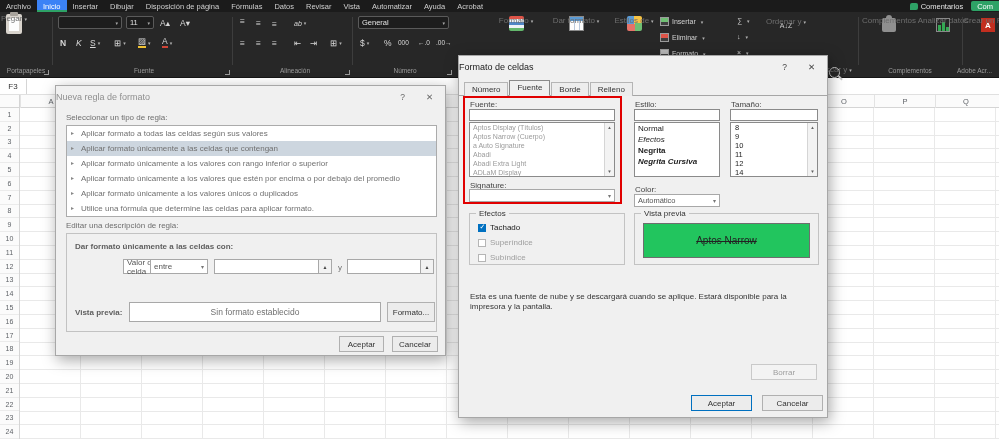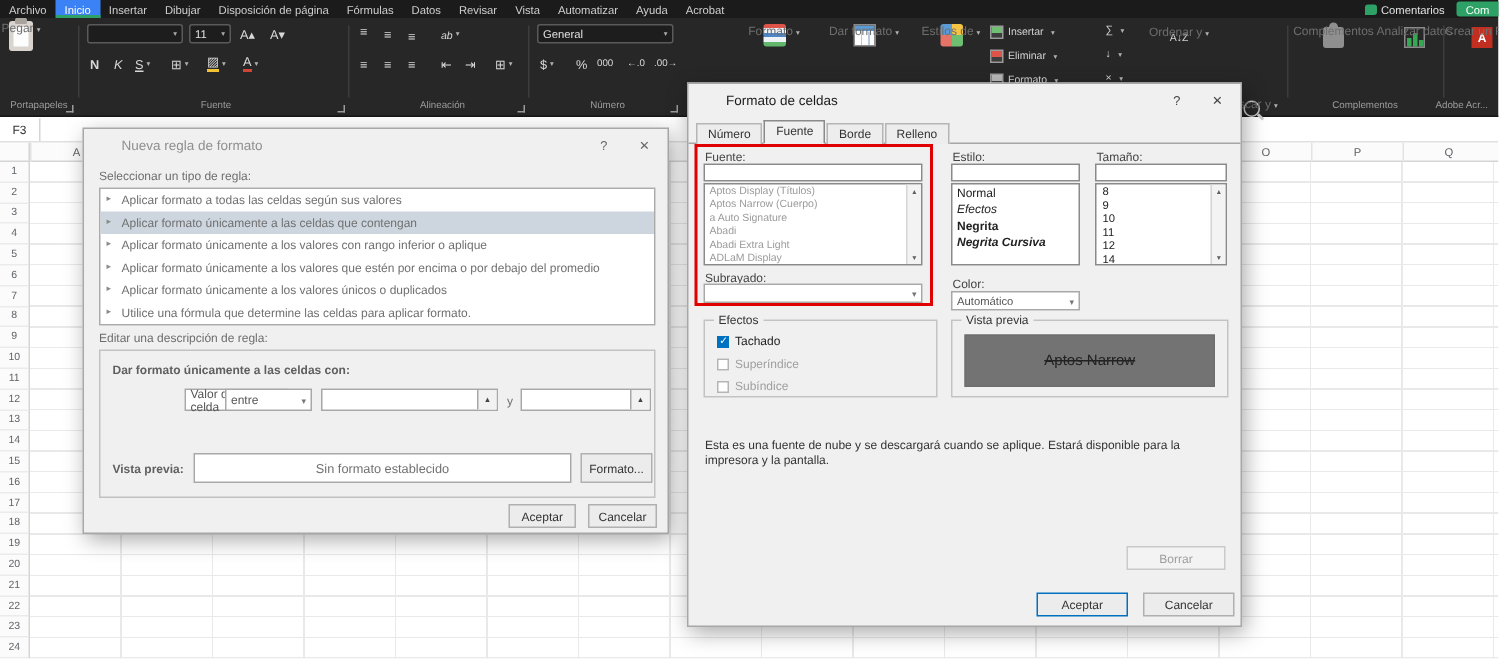--- a/index.html
+++ b/index.html
@@ -73,21 +73,21 @@
 .colhead{height:13px;display:flex;align-items:center;justify-content:center;font-size:7.5px;color:#5f6368;border-left:1px solid #e3e3e3;}
 #colhead-a{position:absolute;left:20px;top:0;width:61px;}
 #right-cols{position:absolute;left:813px;top:0;display:flex;}
 #right-cols .colhead{width:61px;}
 #rowheaders{position:absolute;left:0;top:108px;width:20px;height:331px;border-right:1px solid #d5d5d5;display:grid;grid-auto-rows:1fr;z-index:1;background:#fbfbfb;}
 .rowhead{display:flex;align-items:center;justify-content:center;font-size:7px;color:#5f6368;border-bottom:1px solid #ebebeb;}
 #gridlines{position:absolute;left:20px;top:108px;right:0;bottom:0;z-index:0;background-image:repeating-linear-gradient(to bottom,transparent 0 12.8px,#e9e9e9 12.8px 13.8px),repeating-linear-gradient(to right,transparent 0 60px,#e9e9e9 60px 61px);}
 
 
 .dialog{position:absolute;background:#f0f0f0;border:1px solid #a7a7a7;box-shadow:2px 4px 14px rgba(0,0,0,.35);}
-.dlg-title{position:absolute;left:0;top:0;right:56px;height:21px;display:flex;align-items:center;padding-left:25px;font-size:9px;white-space:nowrap;overflow:hidden;}
+.dlg-title{position:absolute;left:0;top:0;right:56px;height:21px;display:flex;align-items:center;padding-left:0;font-size:9px;white-space:nowrap;overflow:hidden;}
 .dlg-btns{position:absolute;right:2px;top:0;display:flex;height:21px;}
 .dlg-btn{width:27px;display:flex;align-items:center;justify-content:center;font-size:8.5px;color:#666;}
 .btn{position:absolute;display:flex;align-items:center;justify-content:center;background:#ececec;border:1px solid #b0b0b0;font-size:8px;color:#333;}
 .lbl{position:absolute;font-size:8px;color:#6e6e6e;white-space:nowrap;}
 .wcombo{position:absolute;height:15px;background:#fff;border:1px solid #a8a8a8;display:flex;align-items:center;justify-content:space-between;padding:0 3px;font-size:8px;color:#555;}
 .wcombo::after{content:"▾";font-size:6px;color:#777;margin-left:3px;}
 .wedit{position:absolute;background:#fff;border:1px solid #8a8a8a;font-size:7.5px;color:#333;display:flex;align-items:center;padding:0 3px;}
 .refedit{position:absolute;height:15px;background:#fff;border:1px solid #a8a8a8;display:flex;}
 .refedit .val{flex:1;font-size:8px;color:#555;display:flex;align-items:center;padding:0 3px;}
 .refedit .collapse{width:13px;border-left:1px solid #a8a8a8;background:#f2f2f2;display:flex;align-items:center;justify-content:center;font-size:5px;color:#444;}
@@ -125,21 +125,21 @@
 #red-annotation{position:absolute;left:4px;top:40px;width:159px;height:108px;border:2px solid #e00000;z-index:8;pointer-events:none;}
 .group{position:absolute;border:1px solid #c3c3c3;}
 .legend{position:absolute;top:-5px;left:6px;background:#f0f0f0;padding:0 3px;font-size:8px;color:#333;}
 #effects-list{position:absolute;left:8px;top:9px;display:flex;flex-direction:column;gap:6px;}
 .effect-row{display:flex;align-items:center;gap:4px;font-size:8px;color:#222;}
 .effect-row.disabled .effect-label{color:#9e9e9e;}
 .effect-row.disabled .cb{border-color:#b5b5b5;}
 .cb{width:8px;height:8px;border:1px solid #8a8a8a;background:#fff;position:relative;flex:none;}
 .cb.checked{background:#0070c0;border-color:#0070c0;}
 .cb.checked::after{content:"✓";position:absolute;color:#fff;font-size:7px;left:0.5px;top:-1.5px;}
-#preview-box{position:absolute;left:8px;top:9px;width:167px;height:35px;background:#737373;border:1px solid #6e6e6e;display:flex;align-items:center;justify-content:center;}
+#preview-box{position:absolute;left:8px;top:9px;width:167px;height:35px;background:#22c55e;border:1px solid #6e6e6e;display:flex;align-items:center;justify-content:center;}
 #preview-text{font-size:10px;color:#222;text-decoration:line-through;}
 #cloud-note{position:absolute;left:11px;top:236px;width:348px;font-size:8px;color:#333;line-height:1.3;}
 .btn.default{border:1px solid #0070c0;}
 .btn.disabled{color:#9e9e9e;border-color:#c9c9c9;background:#f3f3f3;}
 </style>
 </head>
 <body>
 
 <div id="menubar">
   <div id="menu-items">
@@ -388,21 +388,21 @@
     <div class="dlg-btn">?</div>
     <div class="dlg-btn">✕</div>
   </div>
   <div class="lbl" style="left:10px;top:27px;">Seleccionar un tipo de regla:</div>
   <div id="rule-listbox">
 
       <div class="rule-item"><span>Aplicar formato a todas las celdas según sus valores</span></div>
 
       <div class="rule-item selected"><span>Aplicar formato únicamente a las celdas que contengan</span></div>
 
-      <div class="rule-item"><span>Aplicar formato únicamente a los valores con rango inferior o aplique</span></div>
+      <div class="rule-item"><span>Aplicar formato únicamente a los valores con rango inferior o superior</span></div>
 
       <div class="rule-item"><span>Aplicar formato únicamente a los valores que estén por encima o por debajo del promedio</span></div>
 
       <div class="rule-item"><span>Aplicar formato únicamente a los valores únicos o duplicados</span></div>
 
       <div class="rule-item"><span>Utilice una fórmula que determine las celdas para aplicar formato.</span></div>
     </div>
   <div class="lbl" style="left:10px;top:135px;">Editar una descripción de regla:</div>
   <div id="rule-group">
     <div class="lbl b" style="left:8px;top:8px;color:#5f5f5f;">Dar formato únicamente a las celdas con:</div>
@@ -455,21 +455,21 @@
       <div class="vs-btn vs-down"></div>
     </div>
 
   <div class="font-item">Aptos Display (Títulos)</div>
       <div class="font-item">Aptos Narrow (Cuerpo)</div>
       <div class="font-item">a Auto Signature</div>
       <div class="font-item">Abadi</div>
       <div class="font-item">Abadi Extra Light</div>
       <div class="font-item">ADLaM Display</div>
     </div>
-  <div class="flabel" style="left:11px;top:125px;">Subrayado:</div>
+  <div class="flabel" style="left:11px;top:125px;">Signature:</div>
   <div class="wcombo" style="left:10px;top:133px;width:146px;height:13px;">
       <span></span>
     </div>
   <div id="red-annotation"></div>
 
   <div class="flabel" style="left:176px;top:44px;">Estilo:</div>
   <div class="wedit" style="left:175px;top:53px;width:86px;height:12px;">
       <span></span>
     </div>
   <div id="style-list">

